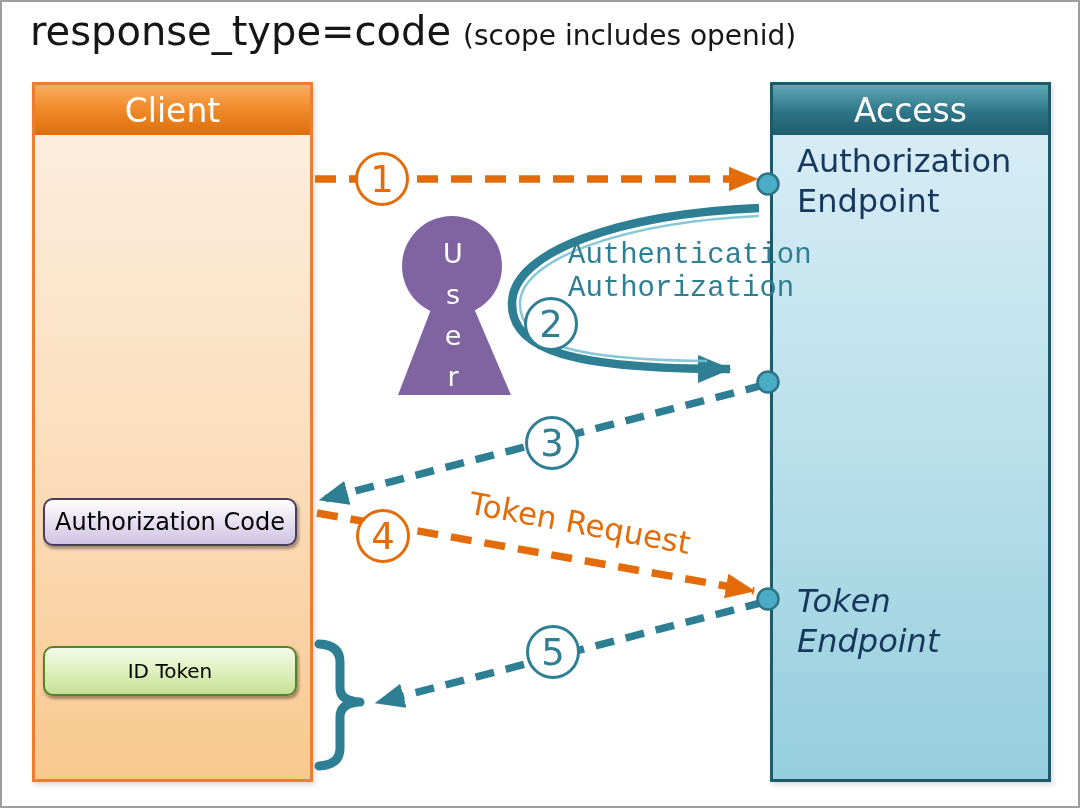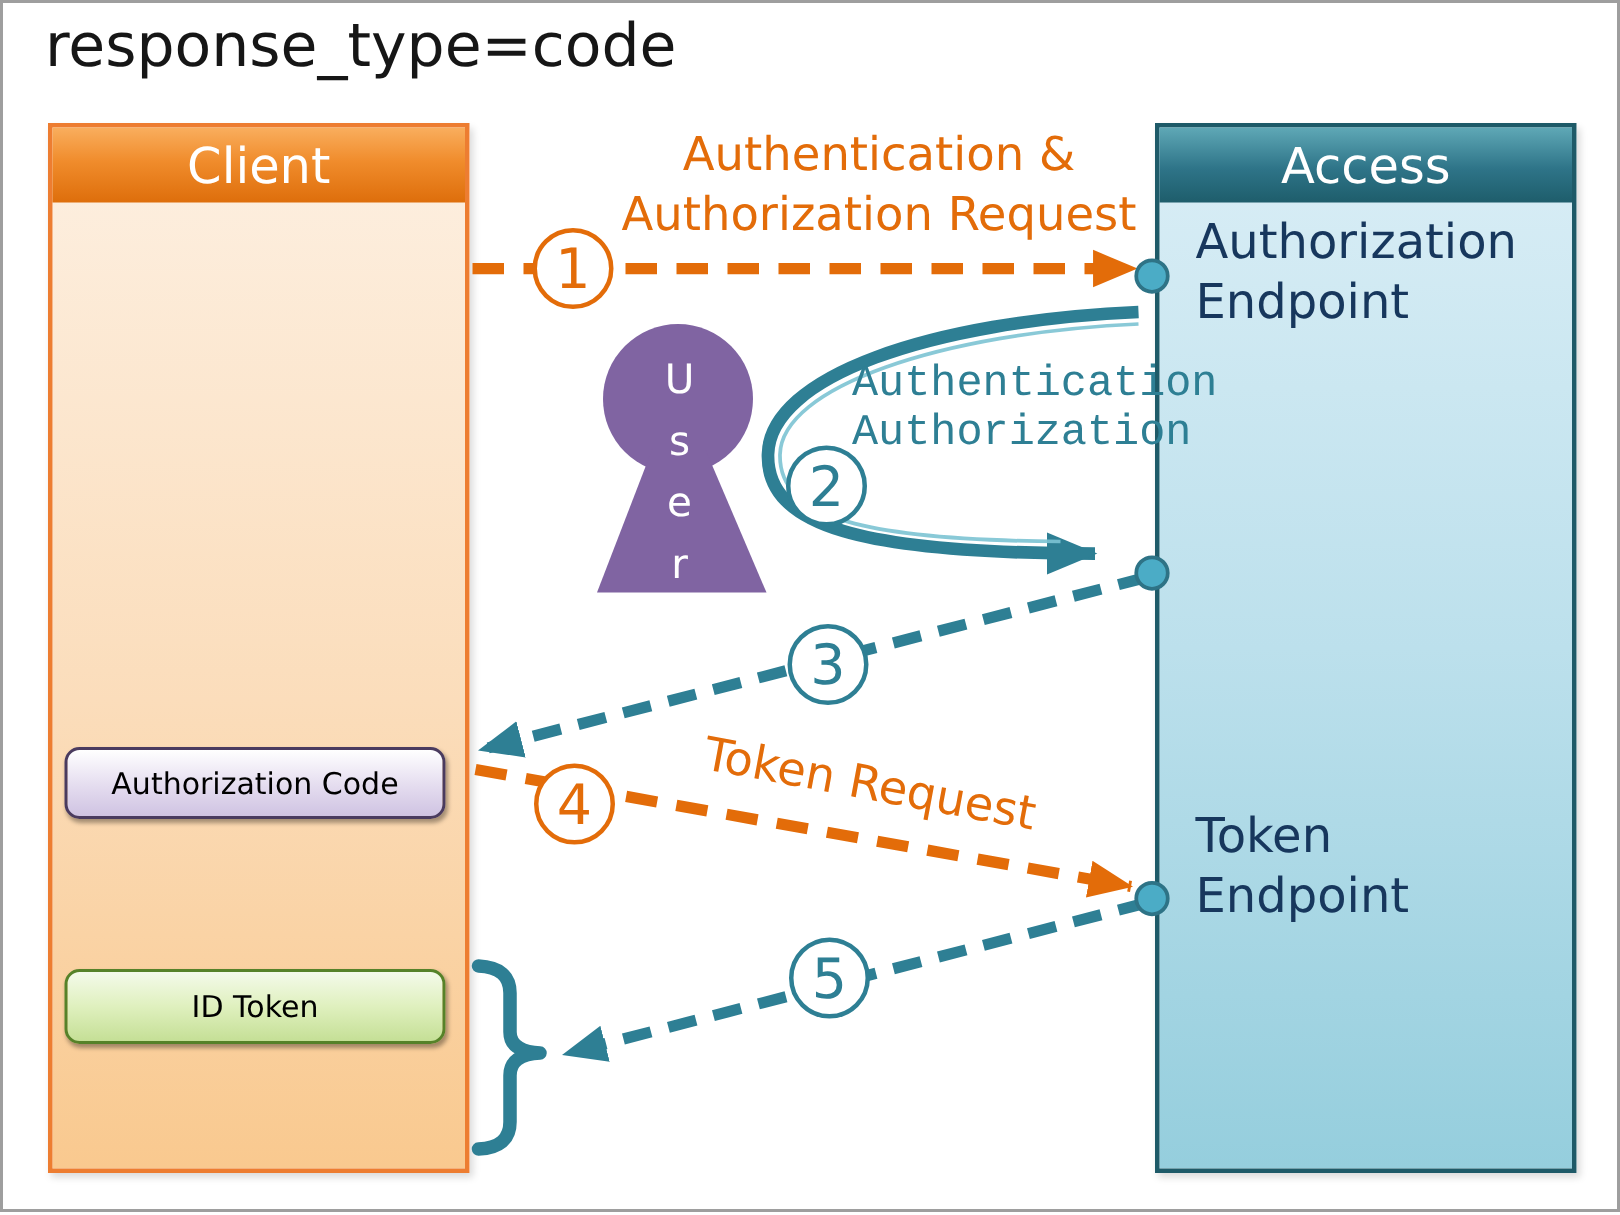--- a/index.html
+++ b/index.html
@@ -18,27 +18,27 @@
   .actor-header { height:50px; display:flex; align-items:center; justify-content:center; color:#fff; font-size:33px; }
   .client { left:30px; border:3px solid var(--client-border,#ED7D31);
             background:linear-gradient(180deg,#FDF0E2 0%,#FBDDBB 55%,#F9C98F 100%); }
   .client .actor-header { background:linear-gradient(180deg,#F9AE5E 0%,#F08C2C 45%,#DE6E0B 100%); }
   .server { left:768px; border:3px solid var(--server-border,#1E5A68);
             background:linear-gradient(180deg,#DAEEF6 0%,#BCE0EC 50%,#95CEDD 100%); }
   .server .actor-header { background:linear-gradient(180deg,#5FA8B6 0%,#2E7488 55%,#1E5D6B 100%); }
   .endpoint { position:absolute; left:24px; width:245px; color:var(--navy,#17375D);
               font-size:32px; line-height:40px; white-space:pre-line; }
   .endpoint.auth  { top:56px; }
-  .endpoint.token { top:452px; }
+  .endpoint.token { top:496px;font-style:italic; }
 
   
   .chip { position:absolute; left:41px; width:254px; box-sizing:border-box; border-radius:10px;
           display:flex; align-items:center; justify-content:center; color:#000;
           box-shadow:1.5px 2.5px 3px rgba(0,0,0,.35); }
-  .auth-code    { top:496px; height:48px; border:2.5px solid #4A3B5F; font-size:20px;
+  .auth-code    { top:496px; height:48px; border:2.5px solid #4A3B5F; font-size:24px;
                   background:linear-gradient(180deg,#FFFFFF 0%,#E4DCEF 55%,#CFC3E2 100%); }
   .id-token     { top:644px; height:50px; border:2.5px solid #568229; font-size:20px;
                   background:linear-gradient(180deg,#F4FAEA 0%,#DFF0BE 50%,#C5DF96 100%); }
   .access-token { top:710px; height:50px; border:2.5px solid #8E3432; font-size:28px;
                   background:linear-gradient(180deg,#FEF0EF 0%,#FAC6C5 50%,#F5A3A2 100%); }
 
   
   .layer { position:absolute; left:0; top:0; width:1080px; height:810px; }
 
   
@@ -61,20 +61,21 @@
   .user-letters { position:absolute; left:429px; top:231px; width:44px; text-align:center;
                   color:#fff; font-size:27px; line-height:41px; }
 </style>
 </head>
 <body>
 
 <div class="canvas">
 
   <div class="title">
     <span class="title-main">response_type=code</span>
+    <span class="title-sub">(scope includes openid)</span>
   </div>
 
   <div class="actor client">
     <div class="actor-header">Client</div>
   </div>
 
   <div class="actor server">
     <div class="actor-header">Access</div>
     <div class="endpoint auth">Authorization
 Endpoint</div>
@@ -118,24 +119,20 @@
     <circle cx="766" cy="597" r="10.5" fill="#4BACC6" stroke="#2E7386" stroke-width="2.5"></circle>
   </svg>
 
   <div class="user-letters">
     <div>U</div>
     <div>s</div>
     <div>e</div>
     <div>r</div>
   </div>
 
-  <div class="lbl-step1">
-    <div>Authentication &amp;</div>
-    <div>Authorization Request</div>
-  </div>
   <div class="lbl-step2">
     <div>Authentication</div>
     <div>Authorization</div>
   </div>
   <div class="lbl-step4">Token Request</div>
 
   <div class="numcircle num-orange" style="left:353px; top:150px;">1</div>
   <div class="numcircle num-teal" style="left:522px; top:295px;">2</div>
   <div class="numcircle num-teal" style="left:523px; top:414px;">3</div>
   <div class="numcircle num-orange" style="left:354px; top:507px;">4</div>

